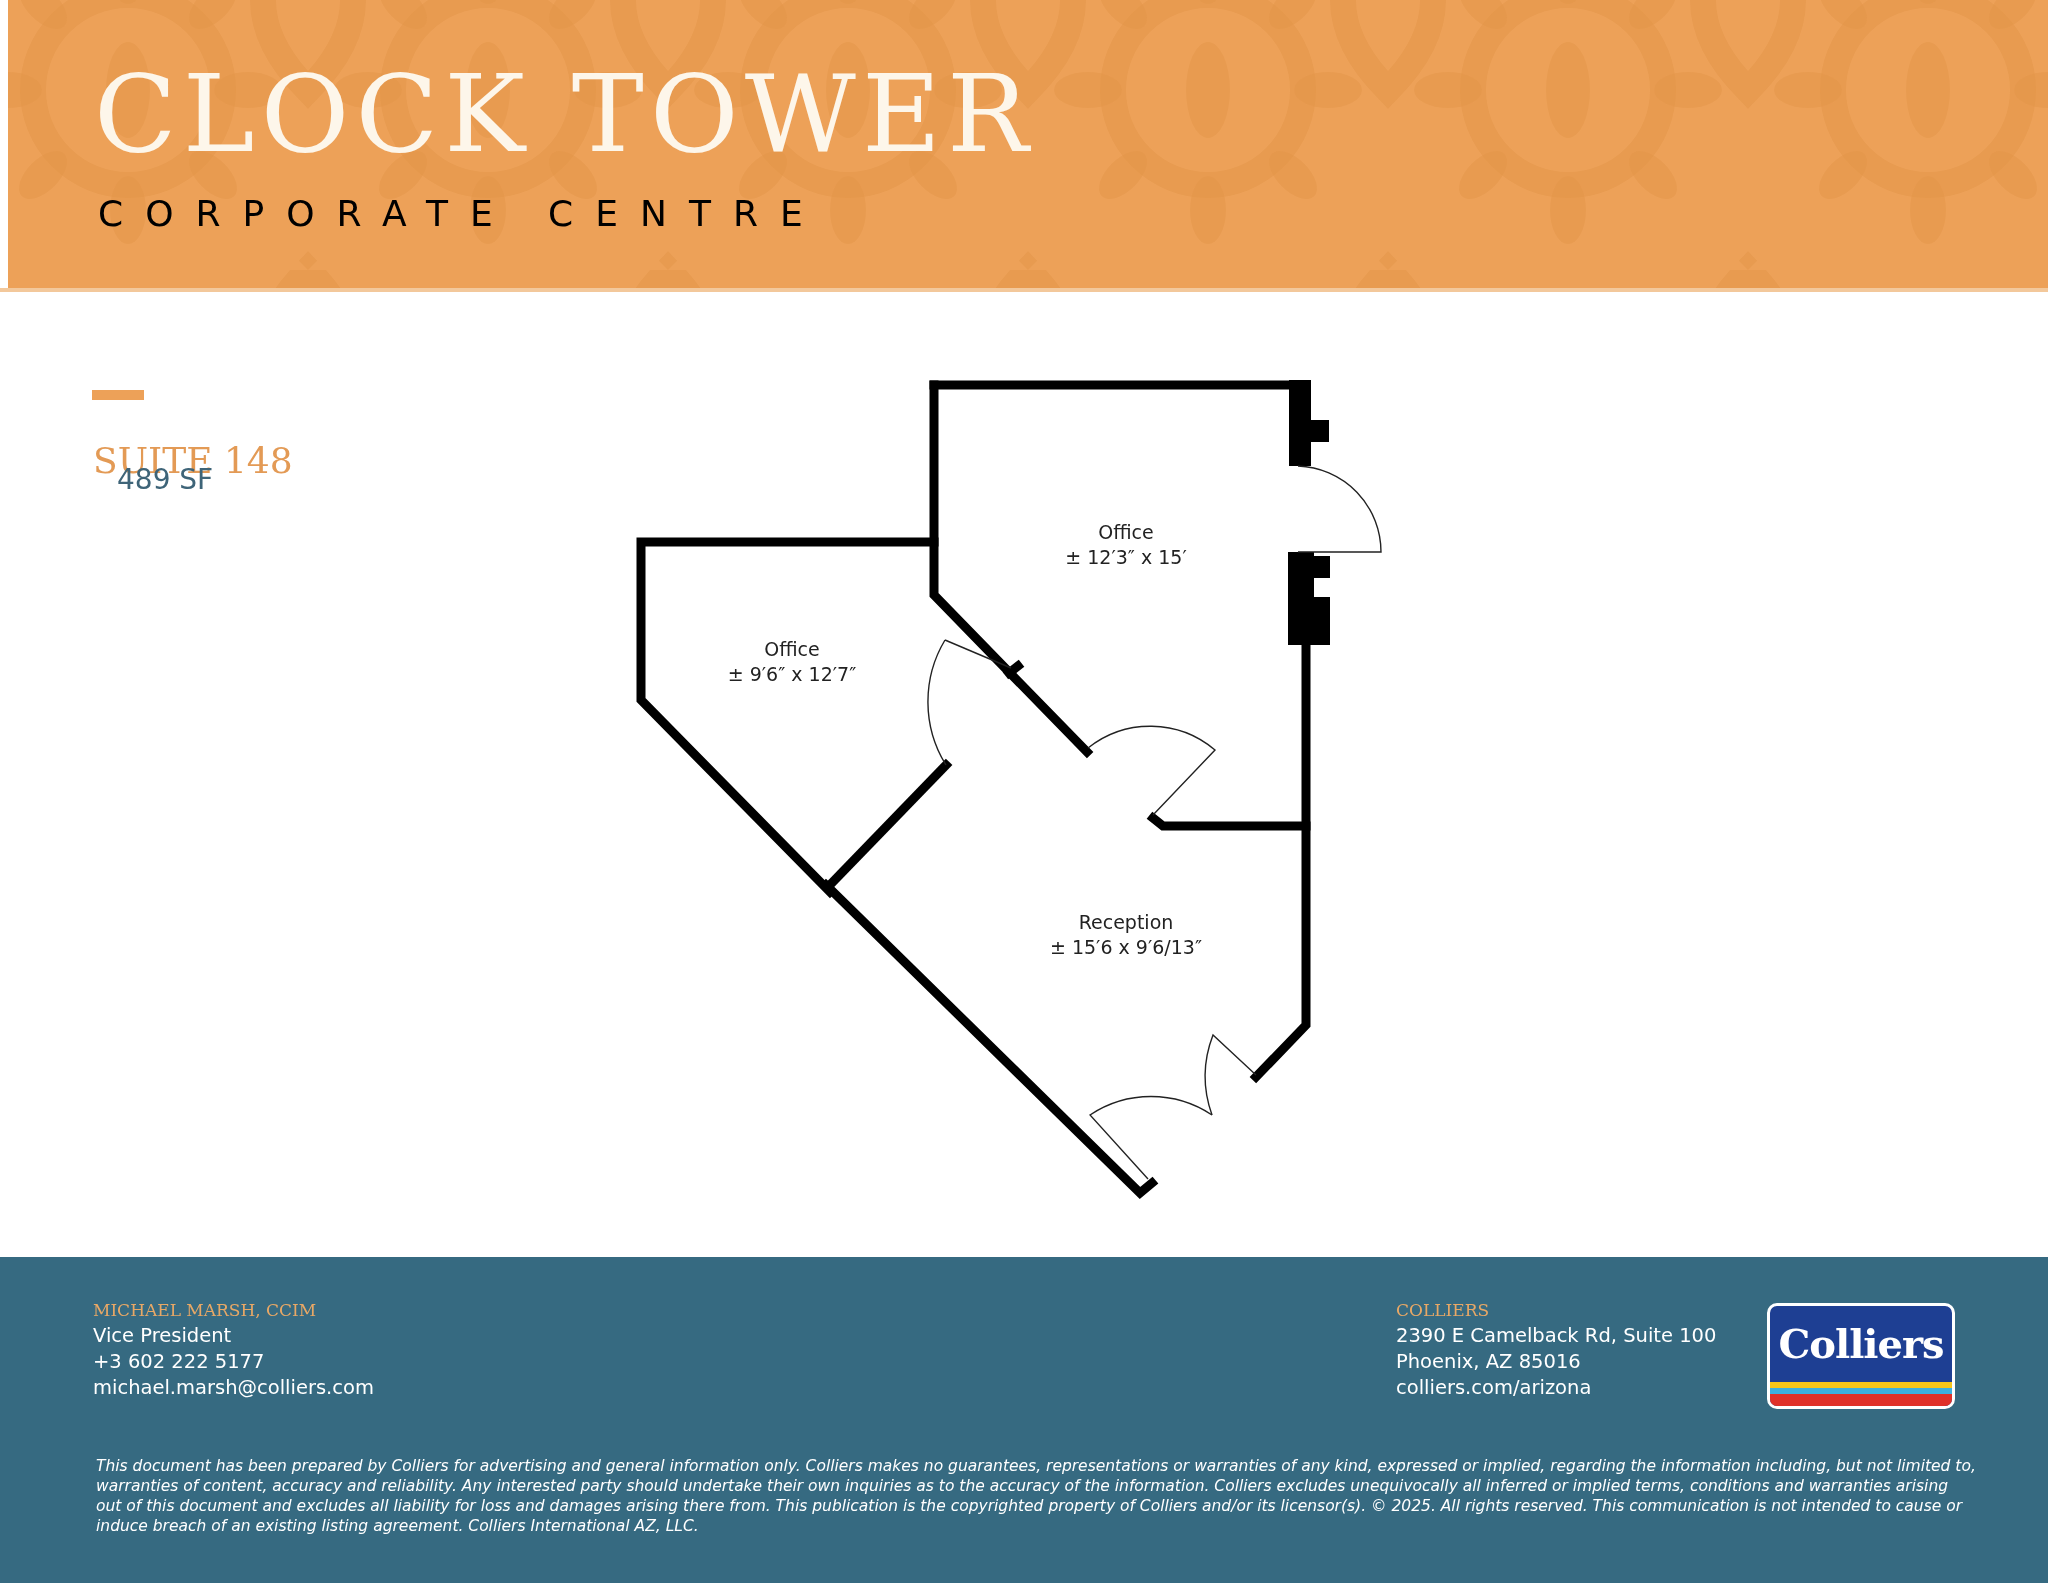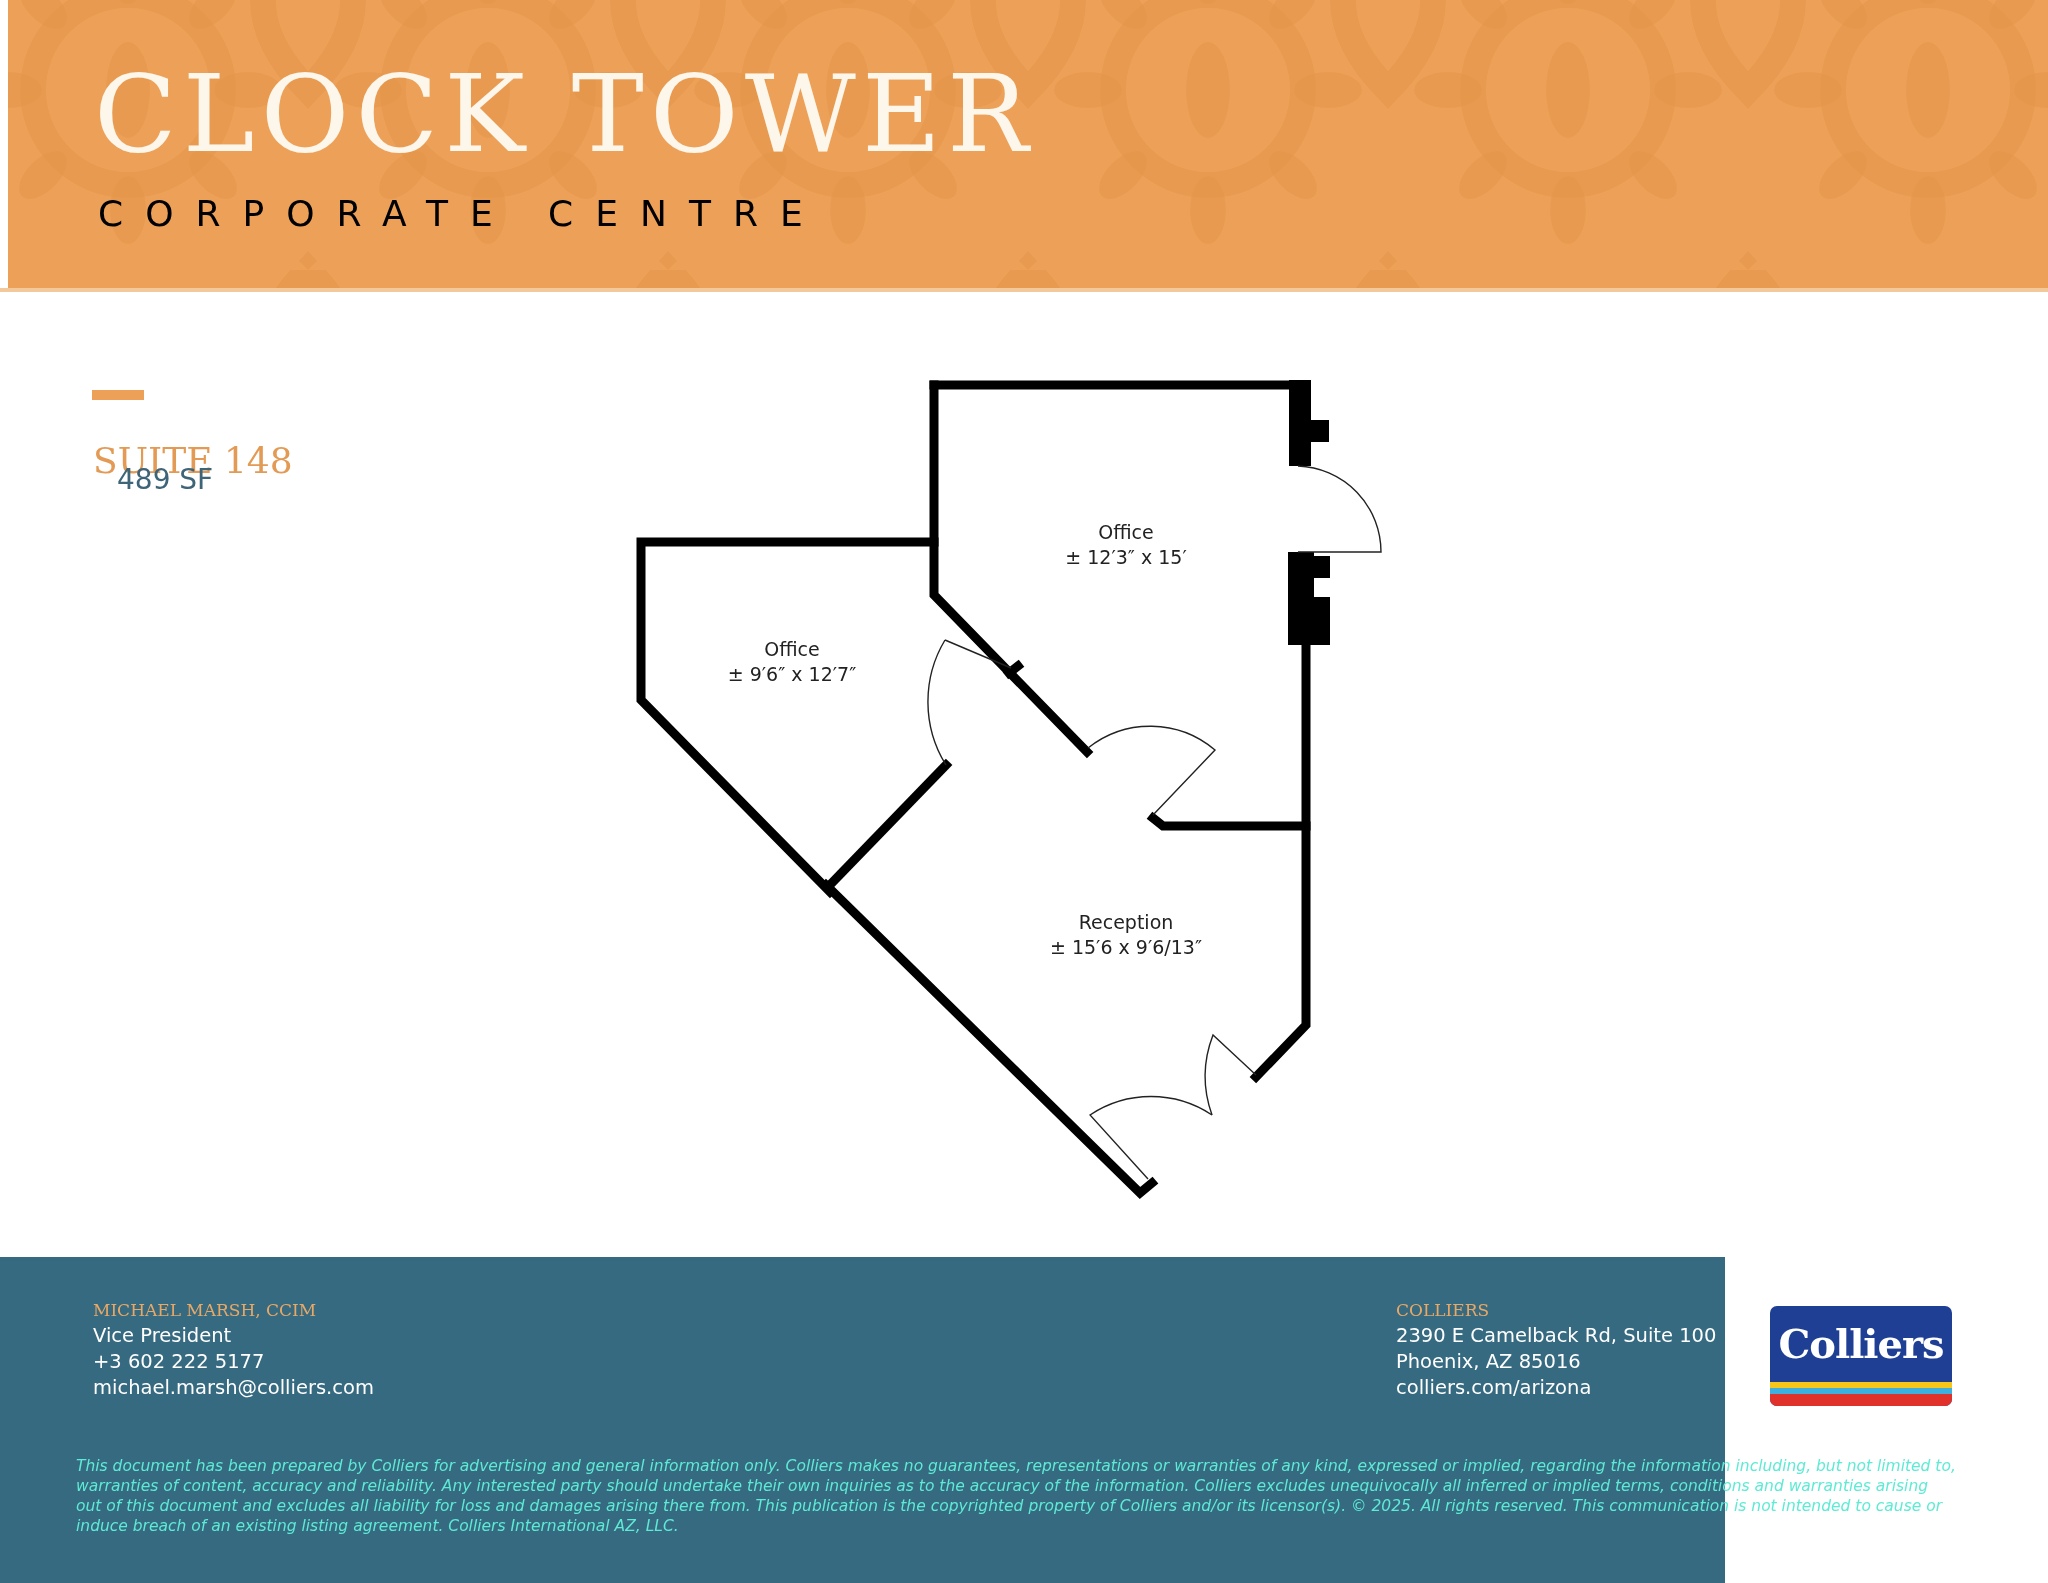--- a/index.html
+++ b/index.html
@@ -8,27 +8,27 @@
   .header svg.pattern { position:absolute; left:0; top:0; }
   .header-divider { position:absolute; left:0; top:288px; width:2048px; height:4px; background:#f3c89b; }
   .title { position:absolute; left:86px; top:62px; color:#fdf6ea; font-family:"DejaVu Serif", serif; font-size:106px; font-weight:normal; letter-spacing:6px; line-height:1; transform:scaleX(1.02); transform-origin:left; }
   .subtitle { position:absolute; left:90px; top:196px; color:#000000; font-family:"DejaVu Sans", sans-serif; font-size:36px; letter-spacing:22px; line-height:1; }
   .address { position:absolute; right:92px; top:106px; text-align:right; color:#fdf6ea; font-family:"DejaVu Sans", sans-serif; font-weight:bold; font-size:29px; letter-spacing:4px; line-height:45px; }
   .suite-bar { position:absolute; left:92px; top:390px; width:52px; height:10px; background:#eda158; }
   .suite-title { position:absolute; left:93px; top:418px; color:#e39a55; font-family:"DejaVu Serif", serif; font-size:36px; line-height:1;margin-top:25px; }
   .suite-sf { position:absolute; left:93px; top:466px; color:#3e6478; font-family:"DejaVu Sans", sans-serif; font-size:28px; line-height:1;margin-left:24px; }
   .floorplan { position:absolute; left:0; top:0; }
   .room-label { position:absolute; text-align:center; font-family:"DejaVu Sans", sans-serif; font-size:19px; color:#222; line-height:25px; transform:translateX(-50%); white-space:nowrap; }
-  .footer { position:absolute; left:0; top:1257px; width:1725px; height:326px; background:#366a81; }
+  .footer { position:absolute; left:0; top:1257px; width:2048px; height:326px; background:#366a81; }
   .contact { position:absolute; color:#fff; font-family:"DejaVu Sans", sans-serif; font-size:19.5px; line-height:26px; }
   .contact .name { color:#e8a866; font-family:"DejaVu Serif", serif; font-size:17px; letter-spacing:0px; line-height:26px; }
   .logo { position:absolute; left:1767px; top:1303px; width:188px; height:106px; border:3px solid #ffffff; border-radius:10px; background:#1e3f93; overflow:hidden; box-sizing:border-box; }
   .logo .word { position:absolute; left:0; top:14px; width:100%; text-align:center; color:#fff; font-family:"DejaVu Serif", serif; font-weight:bold; font-size:40px; letter-spacing:-1px; }
   .logo .stripe { position:absolute; left:0; width:100%; }
-  .disclaimer { position:absolute; left:76px; top:1456px; width:1880px; color:#5eead4; font-family:"DejaVu Sans", sans-serif; font-style:italic; font-size:15.5px; line-height:20px; }
+  .disclaimer { position:absolute; left:96px; top:1456px; width:1880px; color:#ffffff; font-family:"DejaVu Sans", sans-serif; font-style:italic; font-size:15.5px; line-height:20px; }
 </style>
 </head>
 <body>
 
 <div class="header">
   <svg class="pattern" width="2048" height="290">
     <defs>
       <pattern id="orn" x="-60" y="-90" width="360" height="360" patternUnits="userSpaceOnUse">
         <g fill="none" stroke="#e39548" stroke-width="26" opacity="0.55">
           <circle cx="180" cy="180" r="95"></circle>

